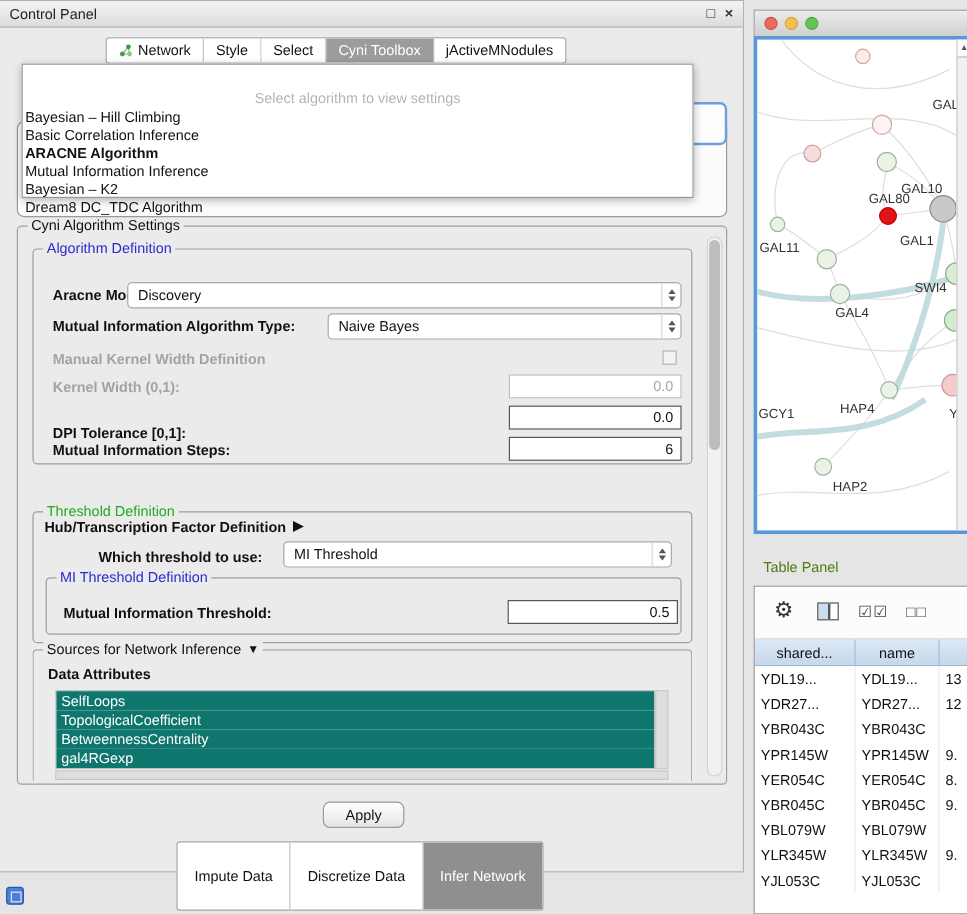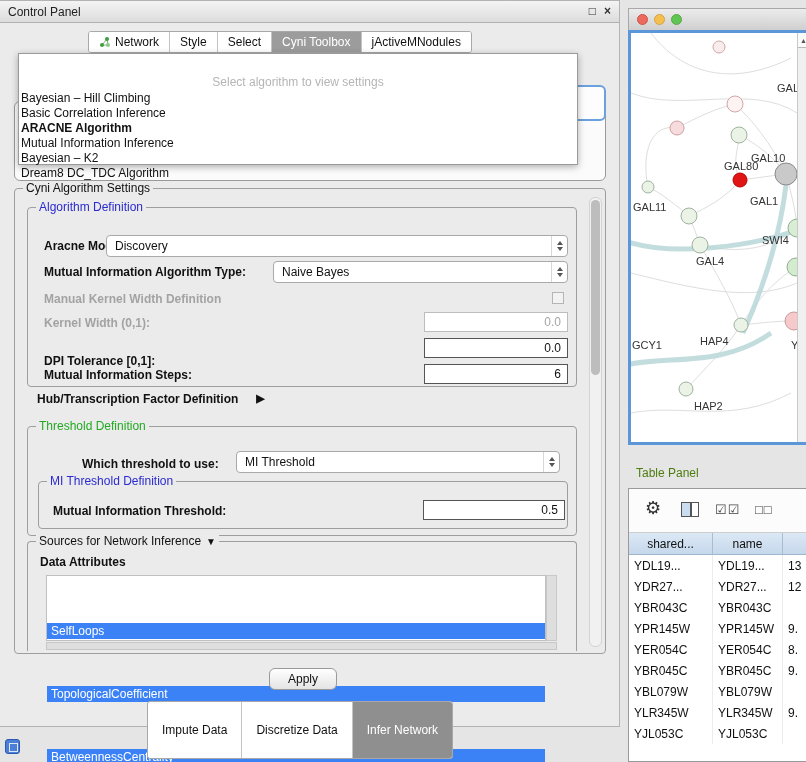--- a/index.html
+++ b/index.html
@@ -53,33 +53,33 @@
   .field{position:absolute;height:20px;background:#fff;border:1px solid #555;display:flex;
          align-items:center;justify-content:flex-end;padding:0 6px;box-sizing:border-box;}
   .field.dis{border-color:#bdbdbd;color:#a6a6a6;}
   .checkbox{position:absolute;width:12px;height:12px;background:#f2f2f2;border:1px solid #b5b5b5;box-sizing:border-box;}
   
   .vtrack{position:absolute;background:#f1f1f1;border:1px solid #d3d3d3;border-radius:6px;box-sizing:border-box;}
   .vthumb{position:absolute;left:1px;width:9px;background:#bdbdbd;border-radius:5px;}
   .flat-track{position:absolute;background:#dedede;border:1px solid #c8c8c8;box-sizing:border-box;}
   
   .attr-list{position:absolute;background:#fff;border:1px solid #c0c0c0;box-sizing:border-box;}
-  .attr-list .lrow{height:16px;line-height:16px;background:#3b82f6;color:#fff;padding-left:4px;
-                   white-space:nowrap;overflow:hidden;margin-top:47px;}
+  .attr-list .lrow{height:16px;line-height:16px;background:#0f766e;color:#fff;padding-left:4px;
+                   white-space:nowrap;overflow:hidden;}
   
   .apply-btn{position:absolute;left:269px;top:667px;width:68px;height:22px;border:1px solid #9a9a9a;
              border-radius:6px;background:linear-gradient(#ffffff,#e4e4e4);display:flex;
              align-items:center;justify-content:center;box-sizing:border-box;}
   .btabs{position:absolute;left:147px;top:700px;display:flex;background:#fff;border:1px solid #a8a8a8;
          border-radius:3px;overflow:hidden;}
   .btab{padding:21px 14px;border-right:1px solid #c4c4c4;}
   .btab:last-child{border-right:none;}
   .btab.selected{background:#8f8f8f;color:#fff;}
   
-  .hub-row{position:absolute;display:flex;gap:18px;font-weight:bold;}
+  .hub-row{position:absolute;display:flex;gap:6px;font-weight:bold;margin-top:40px;}
   
   .net-window{position:absolute;left:628px;top:8px;width:184px;height:437px;}
   .mac-titlebar{position:absolute;left:0;top:0;width:100%;height:22px;
                 background:linear-gradient(#ececec,#cfcfcf);border:1px solid #a8a8a8;
                 border-bottom:none;box-sizing:border-box;display:flex;align-items:center;gap:6px;padding-left:8px;}
   .light{width:11px;height:11px;border-radius:50%;box-sizing:border-box;}
   .light.red{background:#ec6a5e;border:1px solid #ce5347;}
   .light.yellow{background:#f5bf4f;border:1px solid #d6a243;}
   .light.green{background:#61c554;border:1px solid #58a942;}
   .net-content{position:absolute;left:0;top:22px;width:184px;height:415px;background:#fff;

